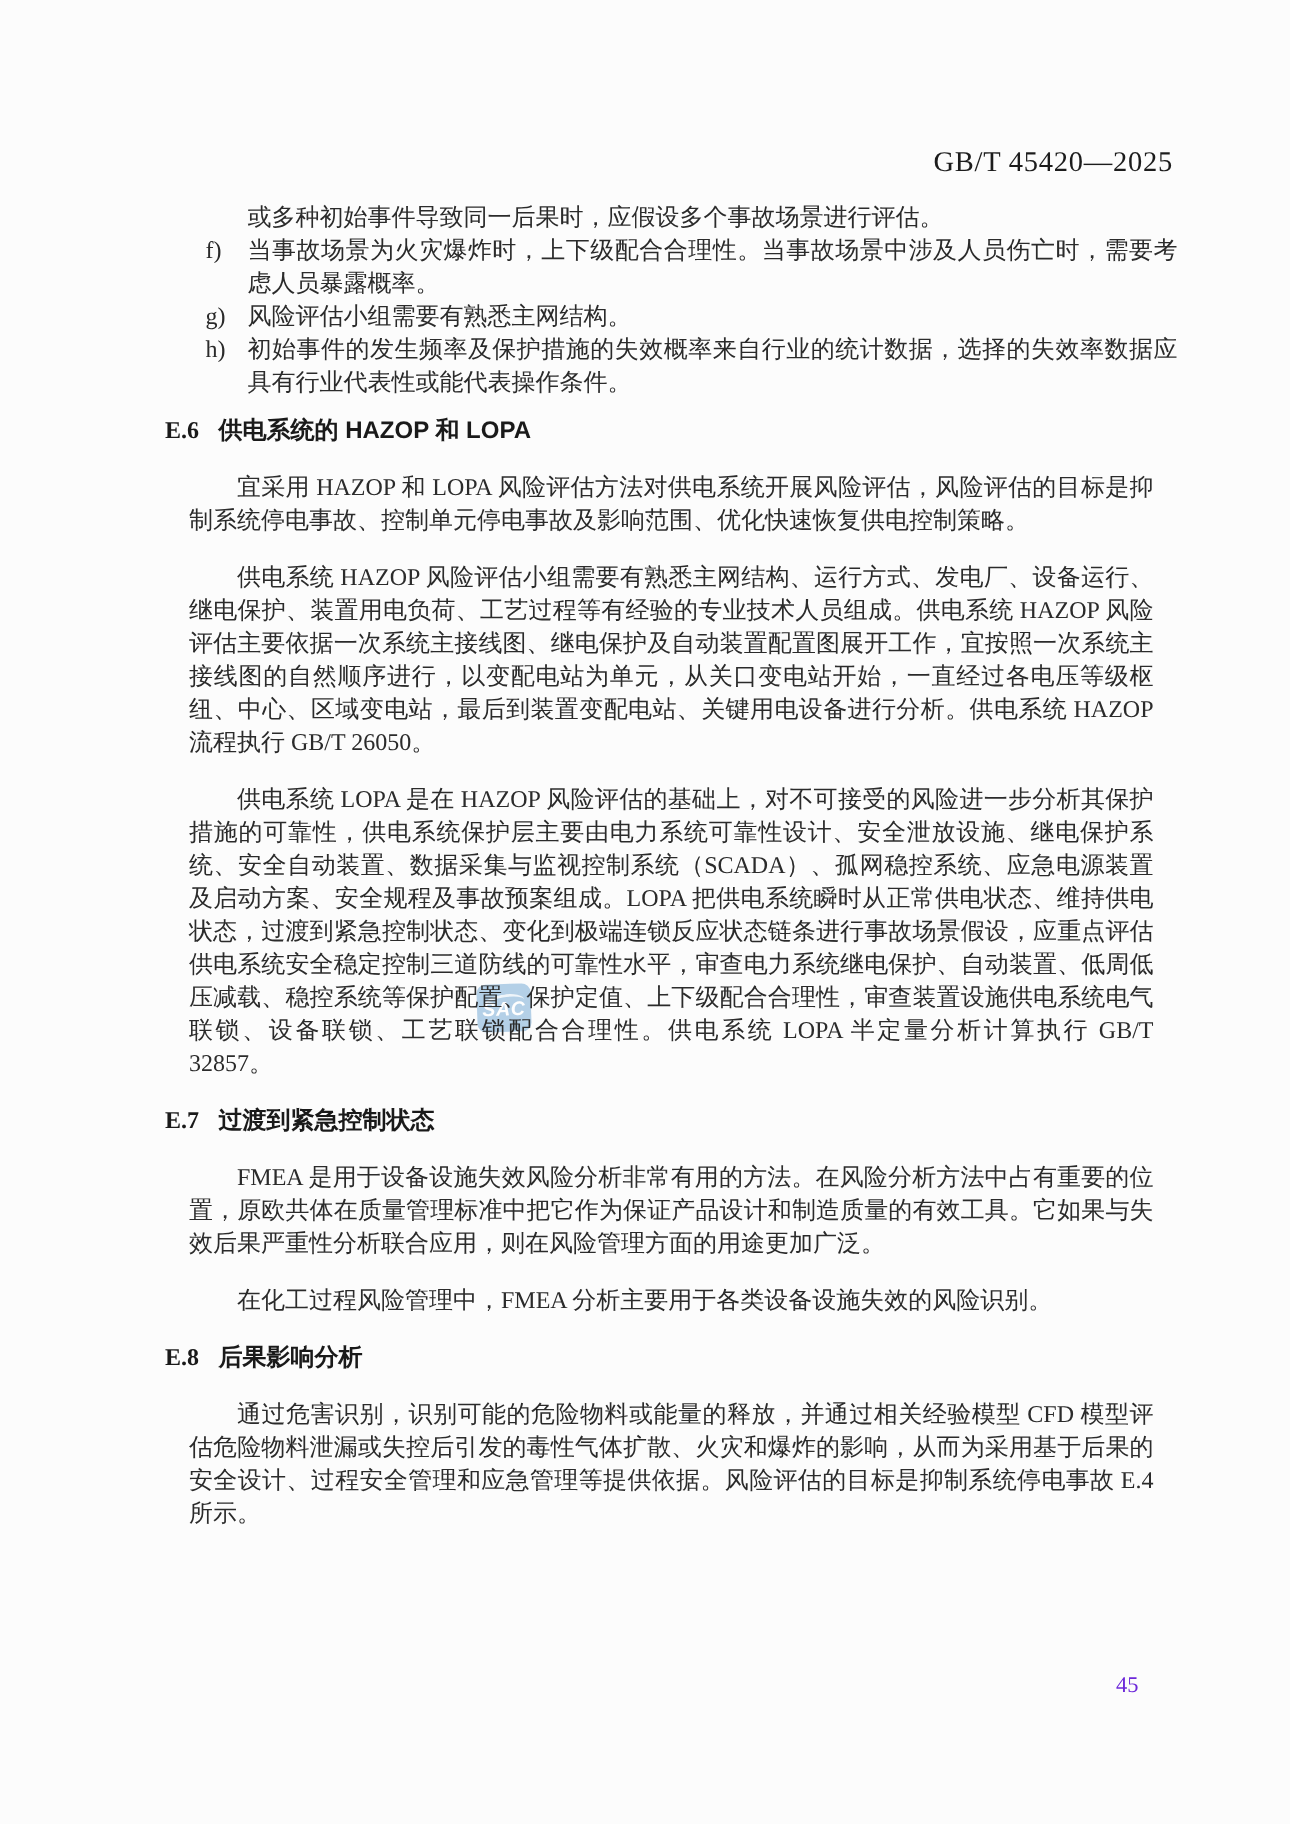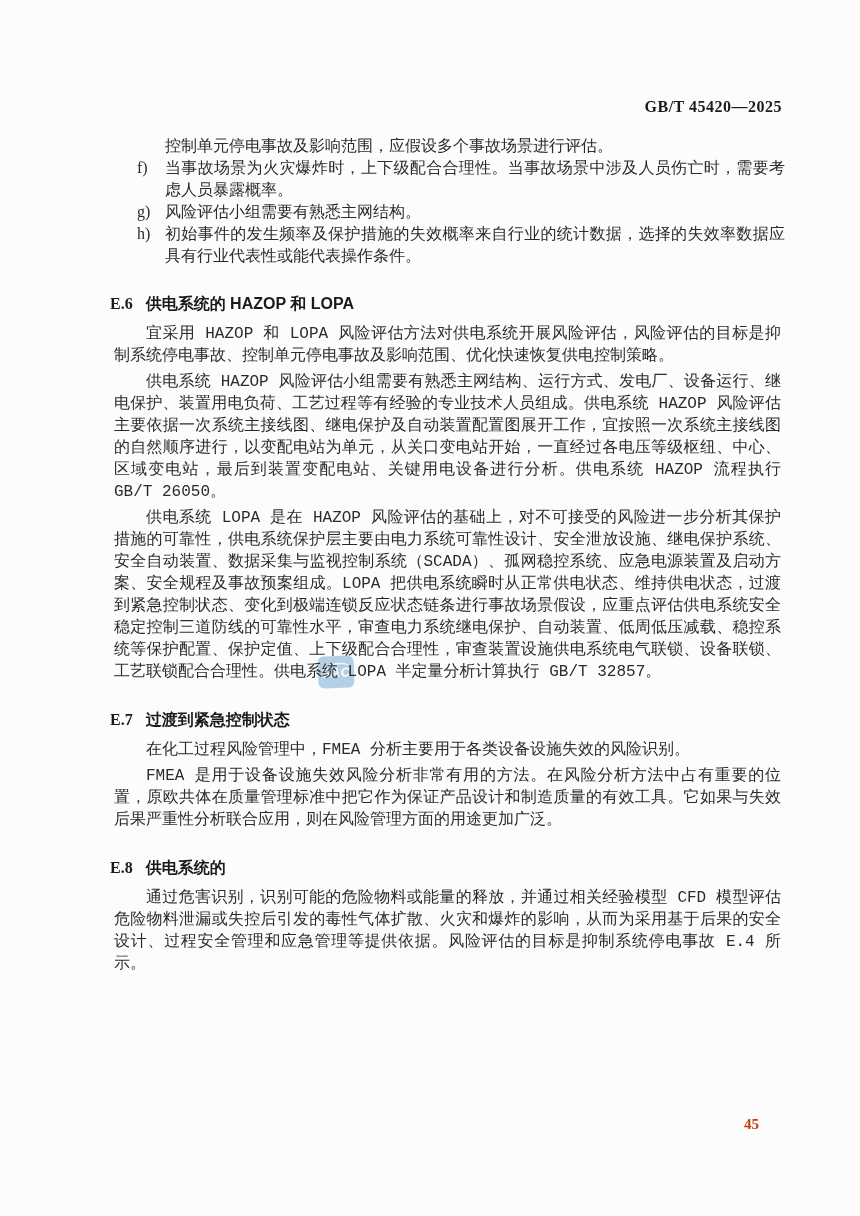--- a/index.html
+++ b/index.html
@@ -14,22 +14,22 @@
     background:#fcfcfc;
     color:#2b2b2b;
     overflow:hidden;
   }
   .header{
     position:absolute;
     top:98px;
     left:110px;
     width:672px;
     text-align:right;
-    font-weight:bold;
-    font-size:16px;
+    font-weight:normal;
+    font-size:19px;
     letter-spacing:.5px;
     color:#1c1c1c;
     font-family:"Liberation Serif","DejaVu Serif",serif;
   }
   .content{
     position:absolute;
     top:135px;
     left:110px;
     width:675px;
     font-size:16px;
@@ -44,36 +44,36 @@
   .list-item{
     position:relative;
     padding-left:55px;
   }
   .list-item .lbl{
     position:absolute;
     left:27px;
     top:0;
   }
   h3.sec{
-    margin:26px 0 8px 0;
+    margin:10px 0 8px 0;
     font-size:16px;
     line-height:22px;
     font-weight:bold;
     color:#1a1a1a;
     font-family:"Liberation Sans","DejaVu Sans",sans-serif;
     text-align:left;
   }
   h3.sec .sec-num{
     margin-right:13px;
     font-family:"Liberation Serif","DejaVu Serif",serif;
   }
   .para{
     text-indent:2em;
   }
-  .sec-block .para{margin:4px;font-family:Liberation Mono, monospace;}
+  .sec-block .para{margin:16px;}
   .watermark{
     position:absolute;
     left:318px;
     top:656px;
     width:36px;
     height:32px;
     background:#a3c6e3;
     border-radius:6px;
     opacity:.8;
     z-index:0;
@@ -99,41 +99,40 @@
     height:10px;
     border-top:2px solid rgba(255,255,255,.8);
     border-radius:50%;
     transform:rotate(-8deg);
   }
   .pageno{
     position:absolute;
     left:744px;
     top:1116px;
     font-size:15px;
-    color:#c2410c;
+    color:#6d28d9;
     font-family:"Liberation Serif","DejaVu Serif",serif;
-    font-weight:bold;
   }
 </style>
 </head>
 <body>
 
 <div class="page">
 
   <div class="header">
     <span>GB/T 45420—2025</span>
   </div>
 
   <div class="watermark">
     <span class="wm-text">SAC</span>
   </div>
 
   <div class="content">
 
-    <p class="cont-line">控制单元停电事故及影响范围，应假设多个事故场景进行评估。</p>
+    <p class="cont-line">或多种初始事件导致同一后果时，应假设多个事故场景进行评估。</p>
 
     <div class="list-item">
       <span class="lbl">f)</span>
       <span class="txt">当事故场景为火灾爆炸时，上下级配合合理性。当事故场景中涉及人员伤亡时，需要考虑人员暴露概率。</span>
     </div>
     <div class="list-item">
       <span class="lbl">g)</span>
       <span class="txt">风险评估小组需要有熟悉主网结构。</span>
     </div>
     <div class="list-item">
@@ -147,27 +146,27 @@
       </h3>
       <p class="para">宜采用 HAZOP 和 LOPA 风险评估方法对供电系统开展风险评估，风险评估的目标是抑制系统停电事故、控制单元停电事故及影响范围、优化快速恢复供电控制策略。</p>
       <p class="para">供电系统 HAZOP 风险评估小组需要有熟悉主网结构、运行方式、发电厂、设备运行、继电保护、装置用电负荷、工艺过程等有经验的专业技术人员组成。供电系统 HAZOP 风险评估主要依据一次系统主接线图、继电保护及自动装置配置图展开工作，宜按照一次系统主接线图的自然顺序进行，以变配电站为单元，从关口变电站开始，一直经过各电压等级枢纽、中心、区域变电站，最后到装置变配电站、关键用电设备进行分析。供电系统 HAZOP 流程执行 GB/T 26050。</p>
       <p class="para">供电系统 LOPA 是在 HAZOP 风险评估的基础上，对不可接受的风险进一步分析其保护措施的可靠性，供电系统保护层主要由电力系统可靠性设计、安全泄放设施、继电保护系统、安全自动装置、数据采集与监视控制系统（SCADA）、孤网稳控系统、应急电源装置及启动方案、安全规程及事故预案组成。LOPA 把供电系统瞬时从正常供电状态、维持供电状态，过渡到紧急控制状态、变化到极端连锁反应状态链条进行事故场景假设，应重点评估供电系统安全稳定控制三道防线的可靠性水平，审查电力系统继电保护、自动装置、低周低压减载、稳控系统等保护配置、保护定值、上下级配合合理性，审查装置设施供电系统电气联锁、设备联锁、工艺联锁配合合理性。供电系统 LOPA 半定量分析计算执行 GB/T 32857。</p>
     </div>
 
     <div class="sec-block">
       <h3 class="sec">
         <span class="sec-num">E.7</span><span class="sec-title">过渡到紧急控制状态</span>
       </h3>
+      <p class="para">FMEA 是用于设备设施失效风险分析非常有用的方法。在风险分析方法中占有重要的位置，原欧共体在质量管理标准中把它作为保证产品设计和制造质量的有效工具。它如果与失效后果严重性分析联合应用，则在风险管理方面的用途更加广泛。</p>
       <p class="para">在化工过程风险管理中，FMEA 分析主要用于各类设备设施失效的风险识别。</p>
-      <p class="para">FMEA 是用于设备设施失效风险分析非常有用的方法。在风险分析方法中占有重要的位置，原欧共体在质量管理标准中把它作为保证产品设计和制造质量的有效工具。它如果与失效后果严重性分析联合应用，则在风险管理方面的用途更加广泛。</p>
     </div>
 
     <div class="sec-block">
       <h3 class="sec">
-        <span class="sec-num">E.8</span><span class="sec-title">供电系统的</span>
+        <span class="sec-num">E.8</span><span class="sec-title">后果影响分析</span>
       </h3>
       <p class="para">通过危害识别，识别可能的危险物料或能量的释放，并通过相关经验模型 CFD 模型评估危险物料泄漏或失控后引发的毒性气体扩散、火灾和爆炸的影响，从而为采用基于后果的安全设计、过程安全管理和应急管理等提供依据。风险评估的目标是抑制系统停电事故 E.4 所示。</p>
     </div>
 
   </div>
 
   <div class="pageno">45</div>
 
 </div>
 

